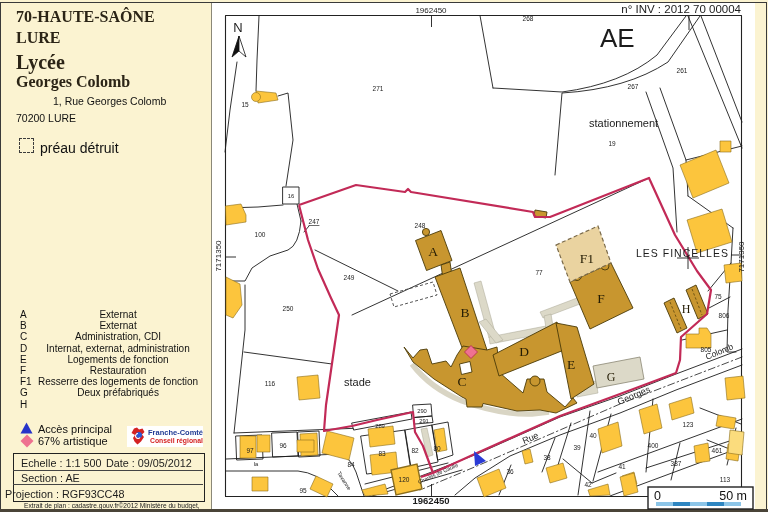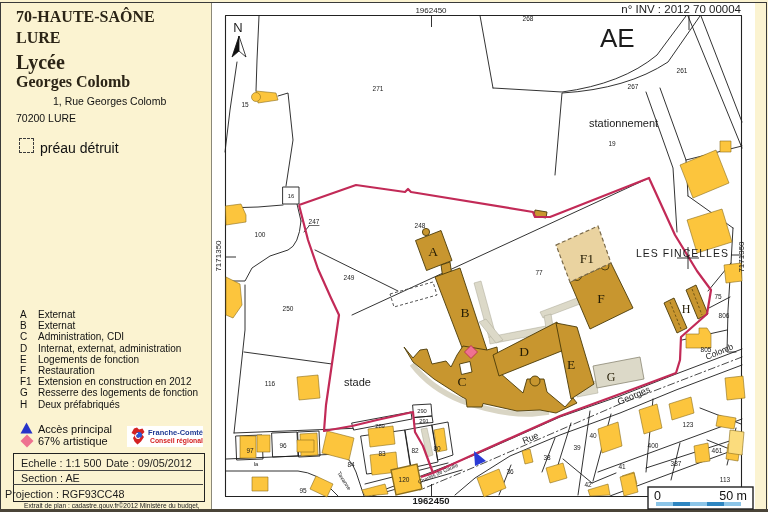--- a/index.html
+++ b/index.html
@@ -39,28 +39,27 @@
     <div>A</div>
       <div>B</div>
       <div>C</div>
       <div>D</div>
       <div>E</div>
       <div>F</div>
       <div>F1</div>
       <div>G</div>
       <div>H</div>
   </div>
-  <div class="abs leg" style="left:38px;top:309px;line-height:11.2px;">
+  <div class="abs leg" style="left:38px;top:309px;line-height:11.2px;text-align:center;">
     <div>Externat</div>
     <div>Externat</div>
     <div>Administration, CDI</div>
     <div>Internat, externat, administration</div>
     <div>Logements de fonction</div>
     <div>Restauration</div>
-    <div>Extension en construction en 2012</div>
     <div>Resserre des logements de fonction</div>
     <div>Deux préfabriqués</div>
   </div>
 
   <svg class="abs" style="left:20px;top:422px;" width="13" height="12">
       <polygon points="6.5,0.5 12.5,11.5 0.5,11.5" fill="#2633c9"></polygon>
     </svg>
 
   <div class="abs leg" style="left:38px;top:423px;font-size:11px;">Accès principal</div>
 

